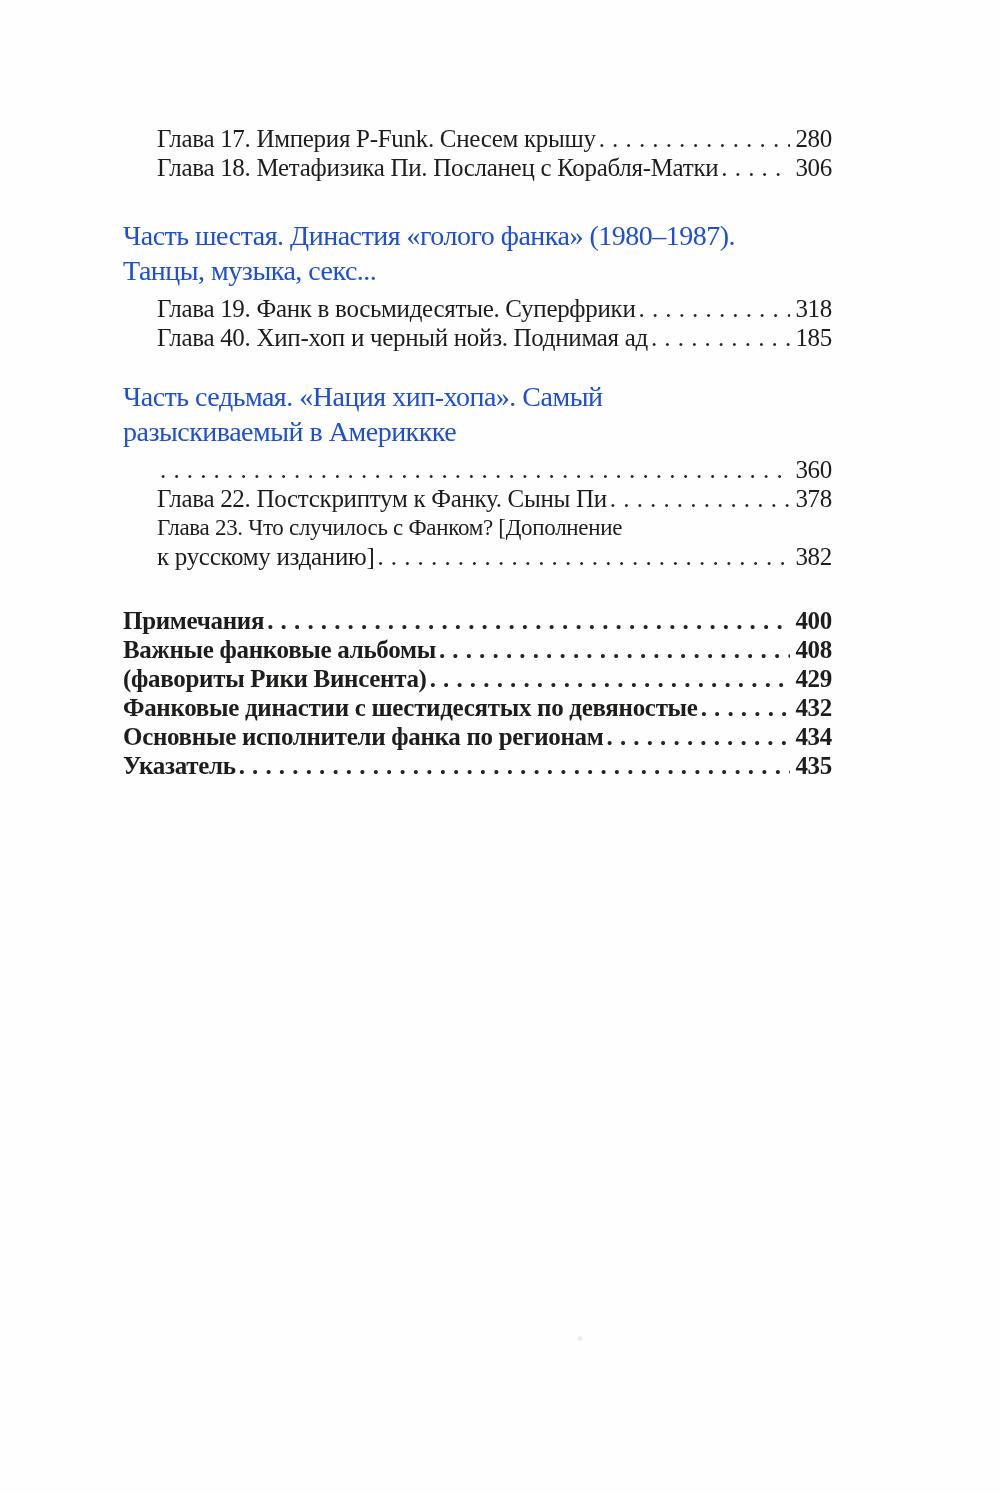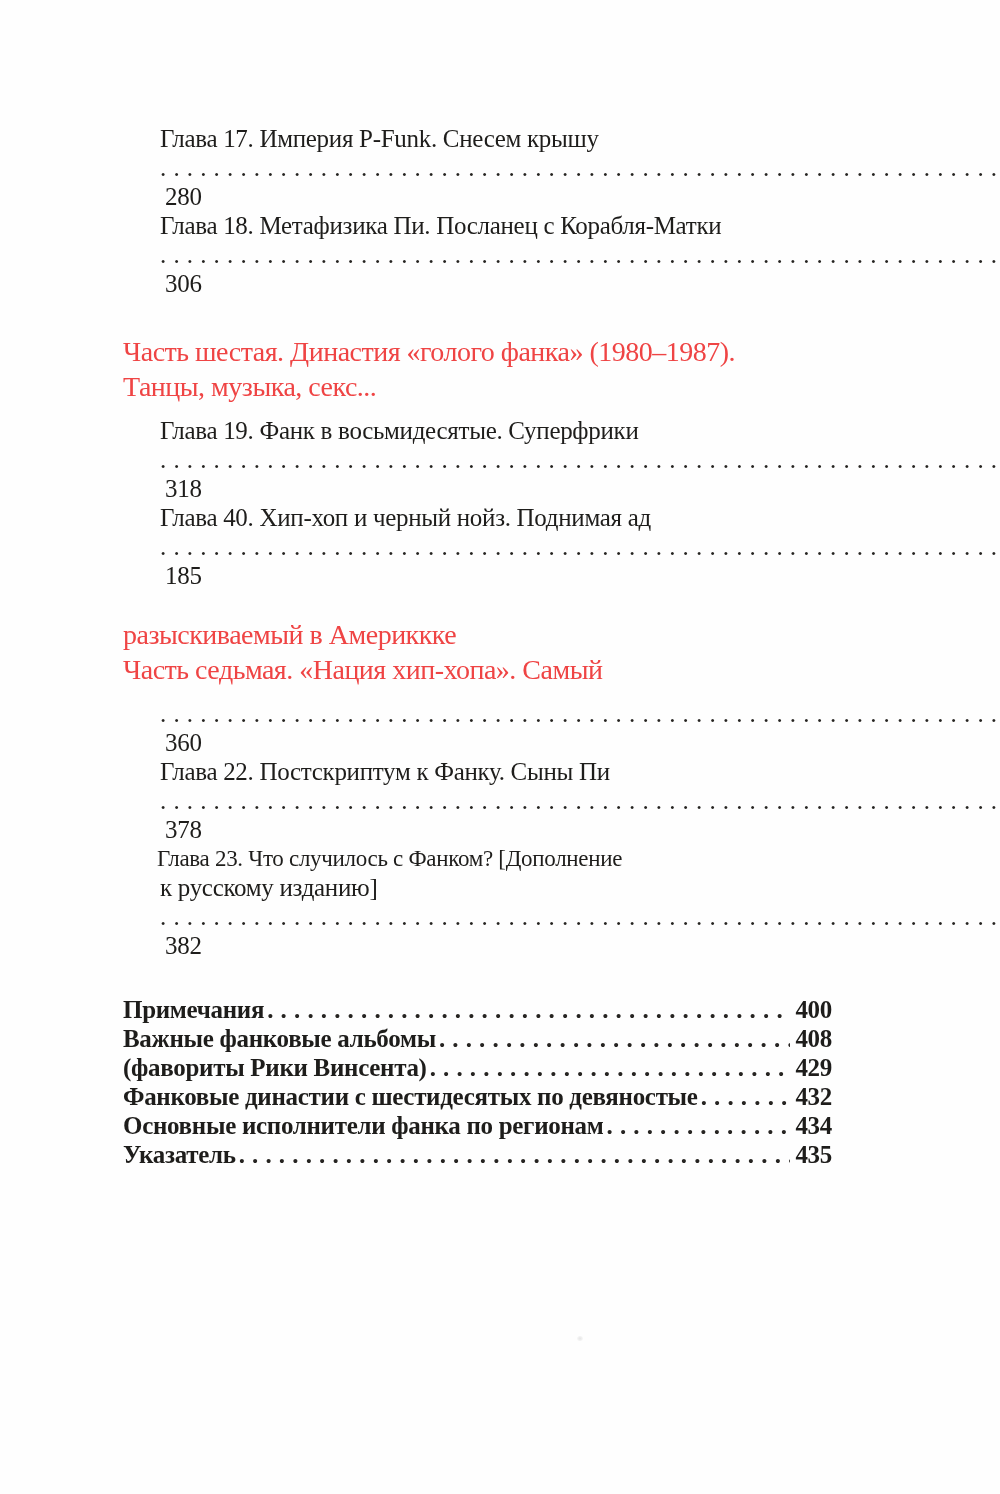--- a/index.html
+++ b/index.html
@@ -29,21 +29,21 @@
   }
   
   .entry {
     display: flex;
     align-items: baseline;
     font-size: 25px;
     line-height: 29px;
     letter-spacing: -0.3px;
     white-space: nowrap;
   }
-  .entry.indented { padding-left: 34px; flex-direction: column; }
+  .entry.indented { padding-left: 34px; }
   .entry .t { flex: 0 0 auto; }
   .entry .leader {
     flex: 1 1 auto;
     overflow: hidden;
     white-space: nowrap;
     margin-left: 3px;
     word-spacing: 1.5px;
     color: #262421;
   }
   .entry .num {
@@ -56,25 +56,25 @@
     line-height: 29px;
     letter-spacing: -0.3px;
     white-space: nowrap;
   }
   .plainline.indented { padding-left: 34px; }
   
   .part-heading {
     font-size: 28px;
     line-height: 35px;
     letter-spacing: -0.5px;
-    color: #ef4444;
+    color: #1d4ed8;
     white-space: nowrap;
   }
   .mt-part   { margin-top: 36px; }
-  .mt-chap   { margin-top: 12px; }
+  .mt-chap   { margin-top: 6px; }
   .mt-chap7  { margin-top: 27px; }
   .mt-back   { margin-top: 35px; font-weight: bold; }
   
   .scan-speck {
     position: absolute;
     left: 577px;
     top: 1336px;
     width: 6px;
     height: 5px;
     border-radius: 50%;
@@ -112,22 +112,22 @@
         <span class="num">318</span>
       </div>
       <div class="entry indented">
         <span class="t">Глава 40. Хип-хоп и черный нойз. Поднимая ад</span>
         <span class="leader">. . . . . . . . . . . . . . . . . . . . . . . . . . . . . . . . . . . . . . . . . . . . . . . . . . . . . . . . . . . . . . . . . . . . . . . . . . . . . . . . </span>
         <span class="num">185</span>
       </div>
     </section>
 
     <section class="mt-chap7">
+      <div class="part-heading">Часть седьмая. «Нация хип-хопа». Самый</div>
       <div class="part-heading">разыскиваемый в Америккке</div>
-      <div class="part-heading">Часть седьмая. «Нация хип-хопа». Самый</div>
     </section>
 
     <section class="mt-chap">
       <div class="entry indented">
         <span class="leader">. . . . . . . . . . . . . . . . . . . . . . . . . . . . . . . . . . . . . . . . . . . . . . . . . . . . . . . . . . . . . . . . . . . . . . . . . . . . . . . . </span>
         <span class="num">360</span>
       </div>
       <div class="entry indented">
         <span class="t">Глава 22. Постскриптум к Фанку. Сыны Пи</span>
         <span class="leader">. . . . . . . . . . . . . . . . . . . . . . . . . . . . . . . . . . . . . . . . . . . . . . . . . . . . . . . . . . . . . . . . . . . . . . . . . . . . . . . . </span>

